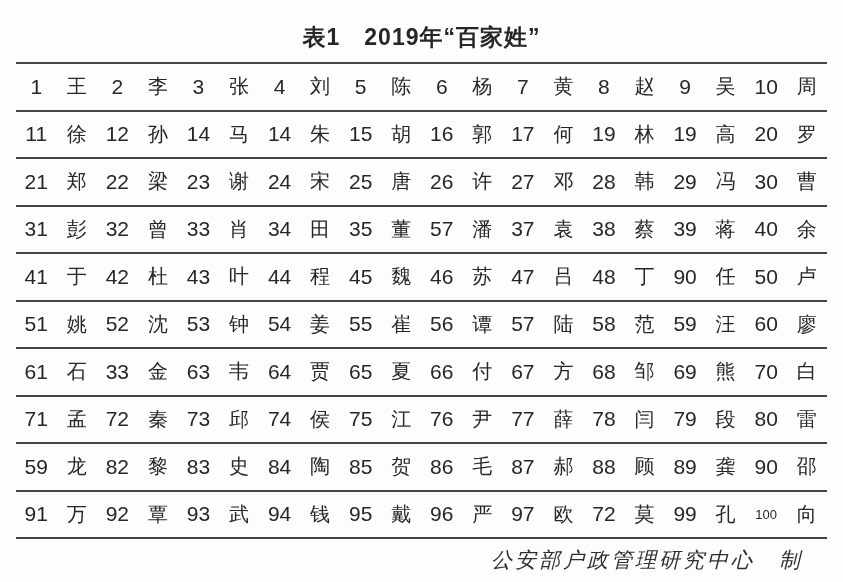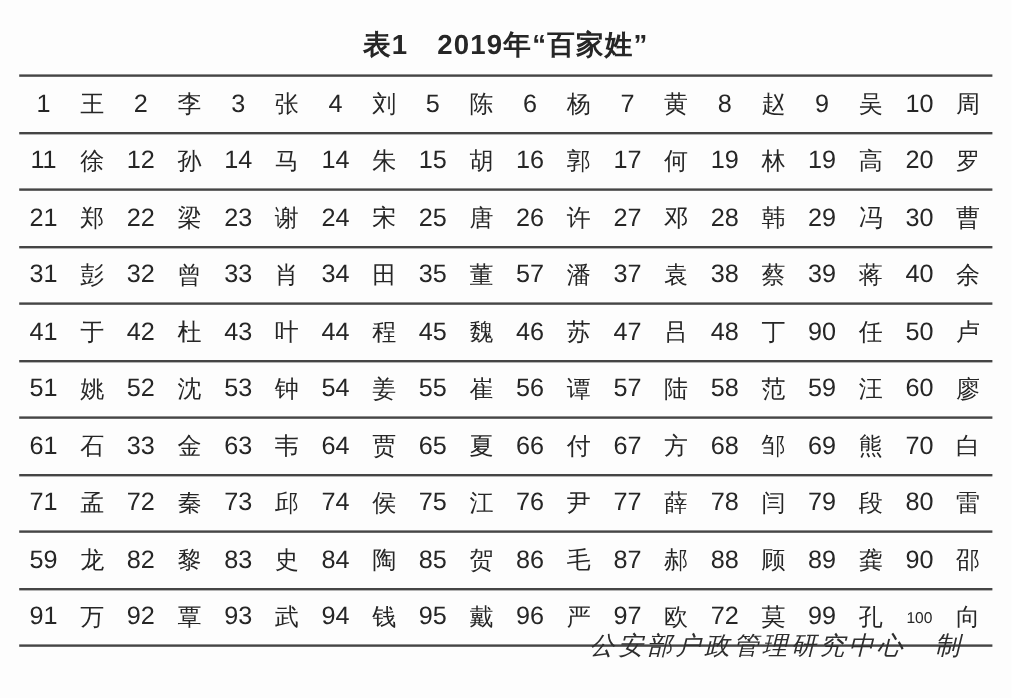--- a/index.html
+++ b/index.html
@@ -49,21 +49,21 @@
     font-size: 21px;
   }
   .rank-small {
     font-size: 13px;
   }
   .surname {
     font-size: 20px;
   }
   .footer {
     position: absolute;
-    top: 524px;
+    top: 546px;
     right: 40px;
     font-size: 21px;
     font-style: italic;
     letter-spacing: 3px;
     color: #2e2e2e;
   }
 </style>
 </head>
 <body>
 

